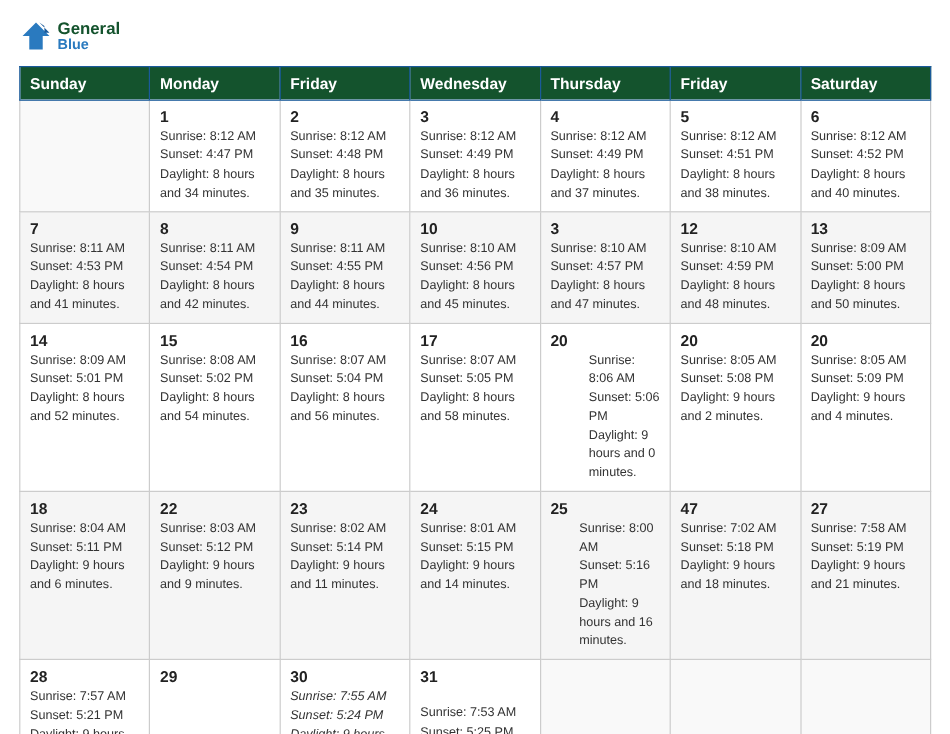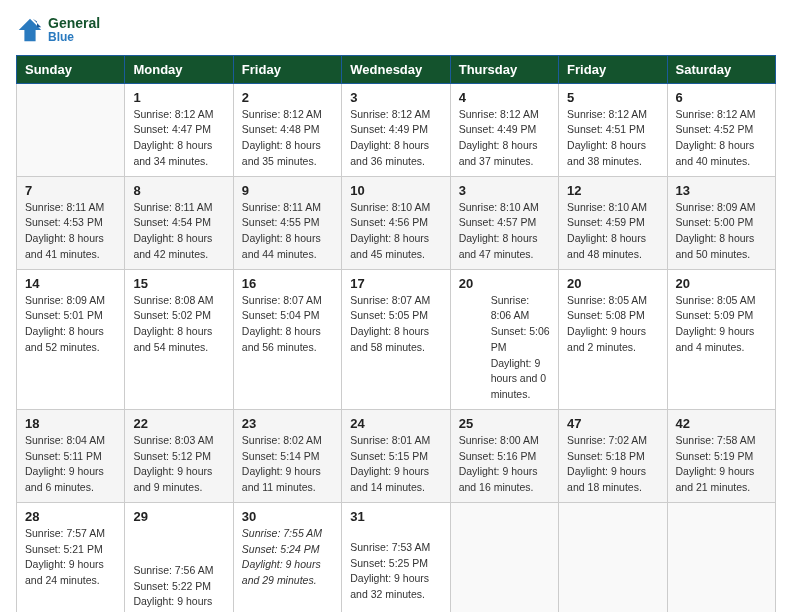--- a/index.html
+++ b/index.html
@@ -263,32 +263,32 @@
 Daylight: 9 hours and 11 minutes.</div>
         </td>
         <td>
           <div class="day-number">24</div>
           <div class="day-info" style="white-space: pre-line;">Sunrise: 8:01 AM
 Sunset: 5:15 PM
 Daylight: 9 hours and 14 minutes.</div>
         </td>
         <td>
           <div class="day-number">25</div>
-          <div class="day-info" style="white-space: pre-line;">Sunrise: 8:00 AM
+          <div class="day-info" style="white-space: pre-line; margin-left: 24px;">Sunrise: 8:00 AM
 Sunset: 5:16 PM
 Daylight: 9 hours and 16 minutes.</div>
         </td>
         <td>
           <div class="day-number">47</div>
           <div class="day-info" style="white-space: pre-line;">Sunrise: 7:02 AM
 Sunset: 5:18 PM
 Daylight: 9 hours and 18 minutes.</div>
         </td>
         <td>
-          <div class="day-number">42</div>
+          <div class="day-number">27</div>
           <div class="day-info" style="white-space: pre-line;">Sunrise: 7:58 AM
 Sunset: 5:19 PM
 Daylight: 9 hours and 21 minutes.</div>
         </td>
       </tr>
       <tr>
         <td>
           <div class="day-number">28</div>
           <div class="day-info" style="white-space: pre-line;">Sunrise: 7:57 AM
 Sunset: 5:21 PM

